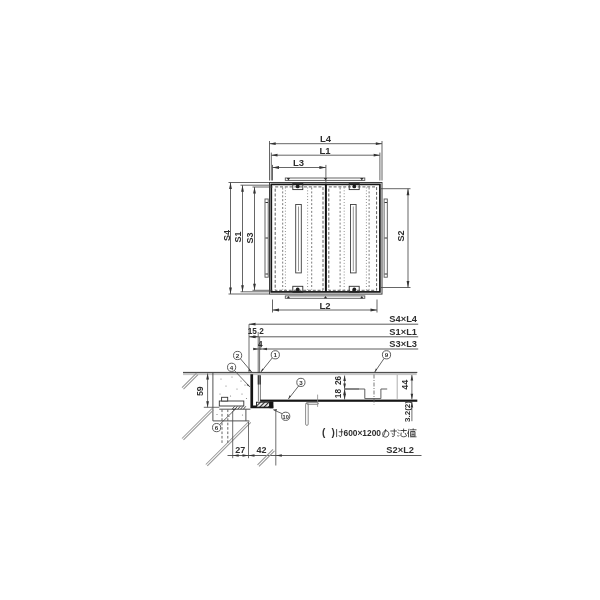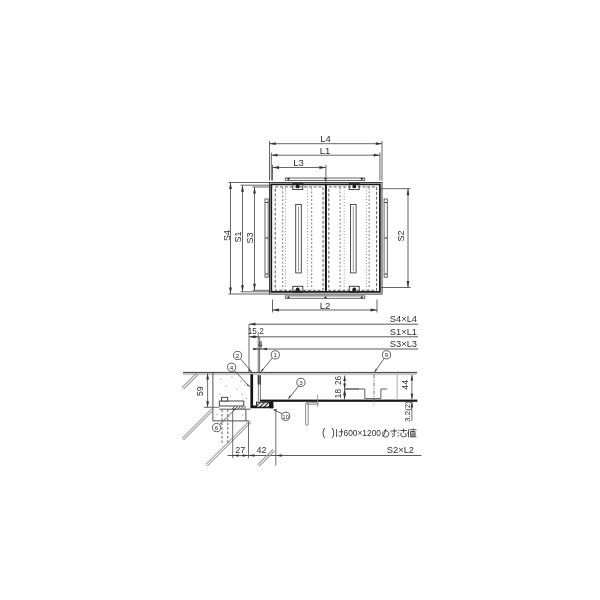--- a/index.html
+++ b/index.html
@@ -1,16 +1,16 @@
 <!DOCTYPE html>
 <html><head>
 <meta charset="utf-8">
 <style>
   html,body{margin:0;padding:0;background:#fff;}
-  .wrap{width:600px;height:500px;position:relative;background:#fff;}
+  .wrap{width:600px;height:500px;position:relative;background:#fff;font-weight:bold;}
   text{font-family:"Liberation Sans",sans-serif;fill:#2e2e2e;}
 </style>
 </head>
 <body>
 <div class="wrap">
 <svg width="600" height="600" viewBox="0 0 600 600" style="filter:blur(0.3px)">
 <rect x="0" y="0" width="600" height="600" fill="#ffffff"></rect>
 <defs>
   <pattern id="hat45" width="3" height="3" patternUnits="userSpaceOnUse" patternTransform="rotate(45)">
     <rect width="3" height="3" fill="#fff"></rect>

